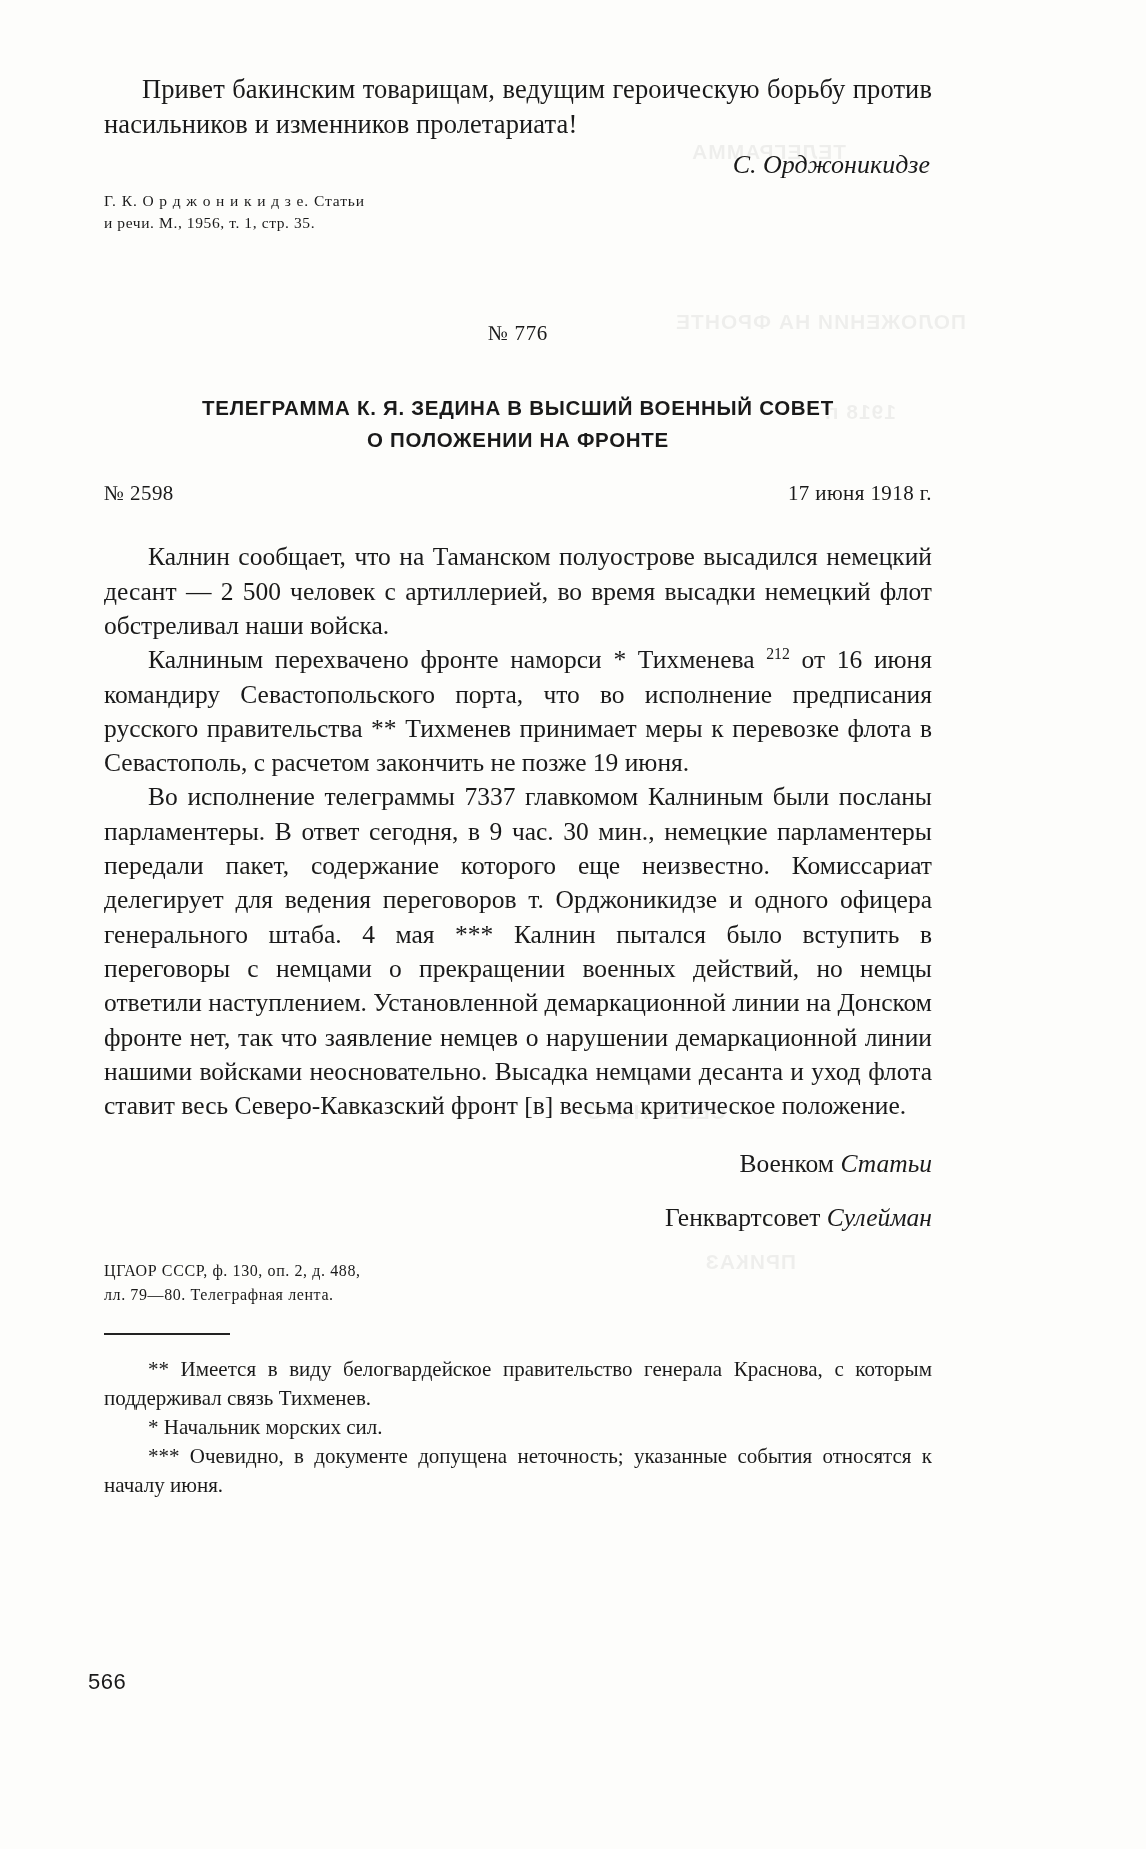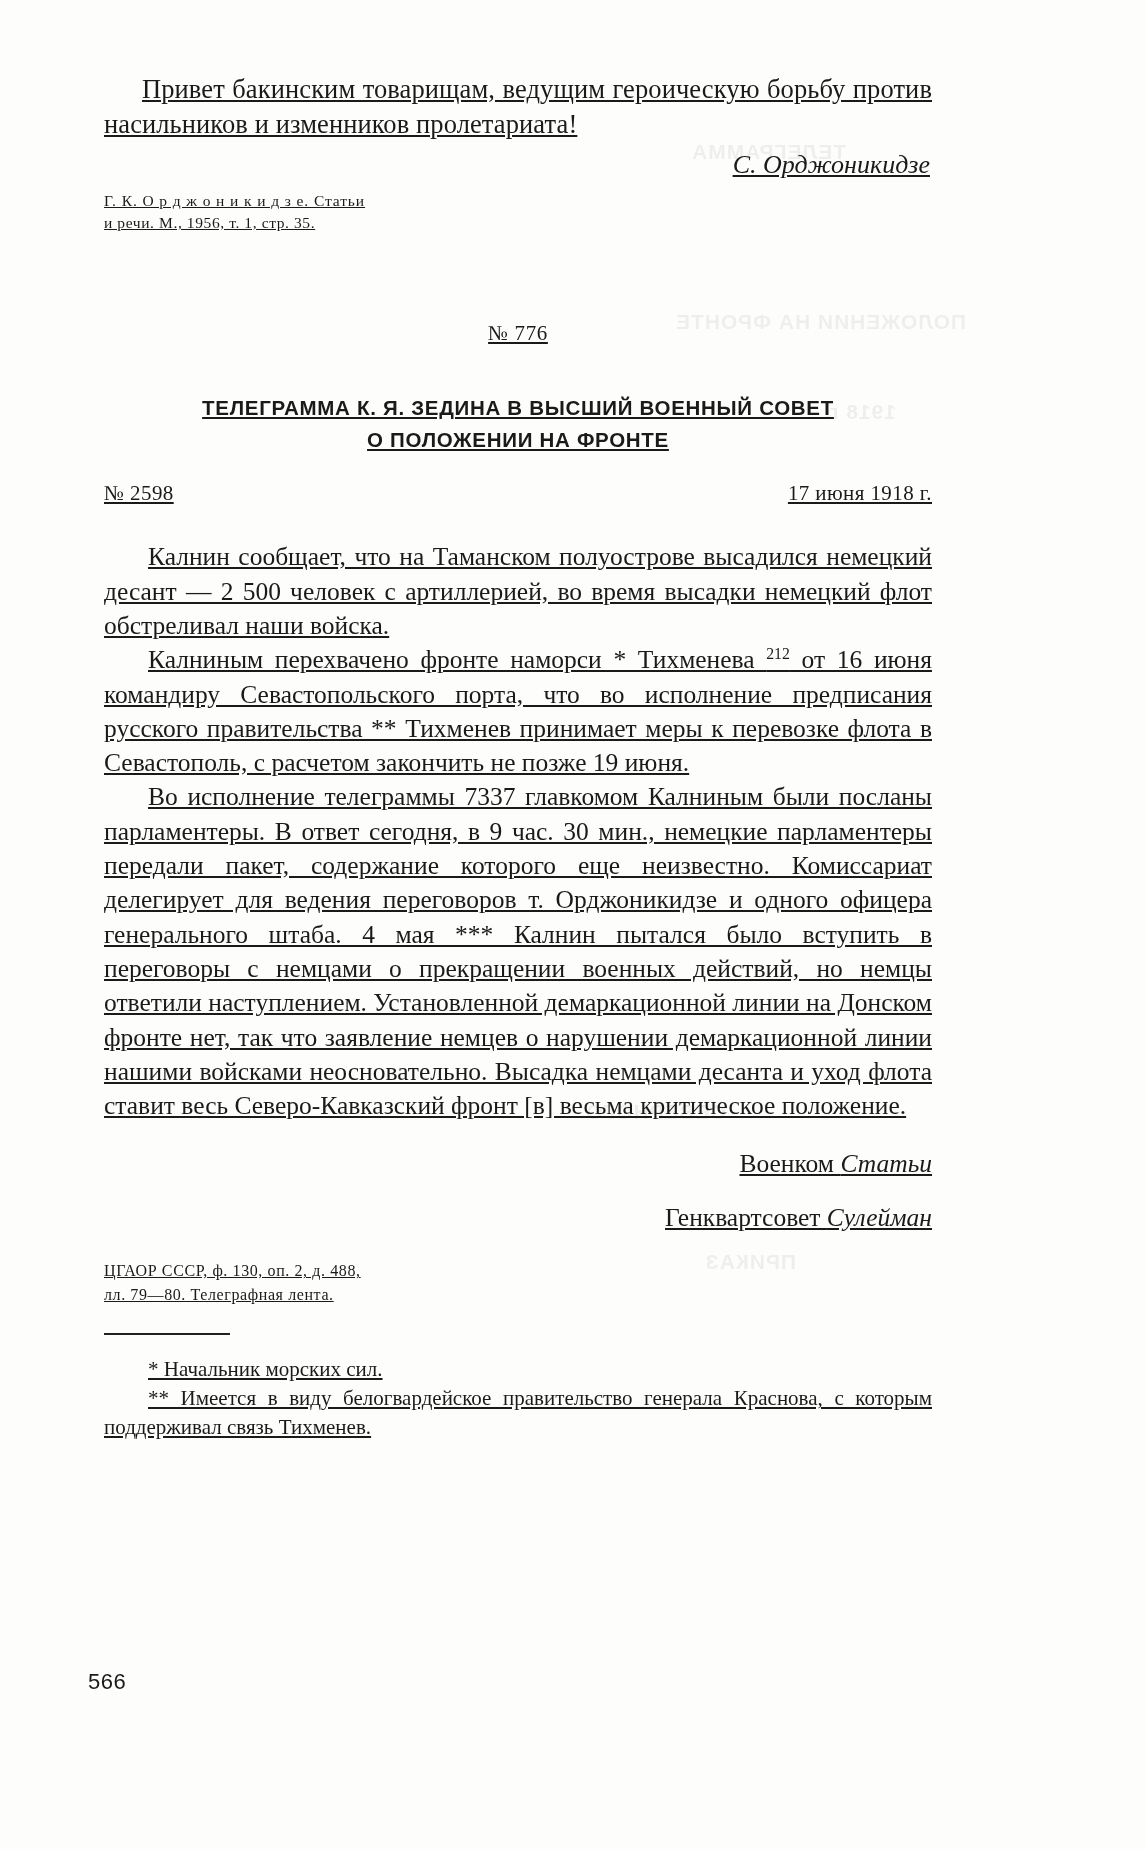--- a/index.html
+++ b/index.html
@@ -16,21 +16,20 @@
     overflow: hidden;
     font-family: "Liberation Serif", serif;
     color: #1a1a1a;
   }
   .content {
     position: absolute;
     left: 104px;
     top: 0;
     width: 828px;
     height: 1849px;
-    text-decoration: underline;
   }
 
   
   .top-quote {
     margin-top: 72px;
     font-size: 26.5px;
     line-height: 1.32;
     text-align: justify;
     text-align-last: left;
     letter-spacing: 0.1px;
@@ -204,21 +203,22 @@
     </div>
 
     <div class="archive-note">
       <div>ЦГАОР СССР, ф. 130, оп. 2, д. 488,</div>
       <div>лл. 79—80. Телеграфная лента.</div>
     </div>
 
     <div class="rule"></div>
 
     <div class="footnotes">
+      <p>** Имеется в виду белогвардейское правительство генерала Краснова, с которым поддерживал связь Тихменев.</p>
       <p>* Начальник морских сил.</p>
-      <p>** Имеется в виду белогвардейское правительство генерала Краснова, с которым поддерживал связь Тихменев.</p>
+      <p>*** Очевидно, в документе допущена неточность; указанные события относятся к началу июня.</p>
     </div>
 
   </div>
 
   <div class="page-number">566</div>
 
 </div>
 
 </body></html>

